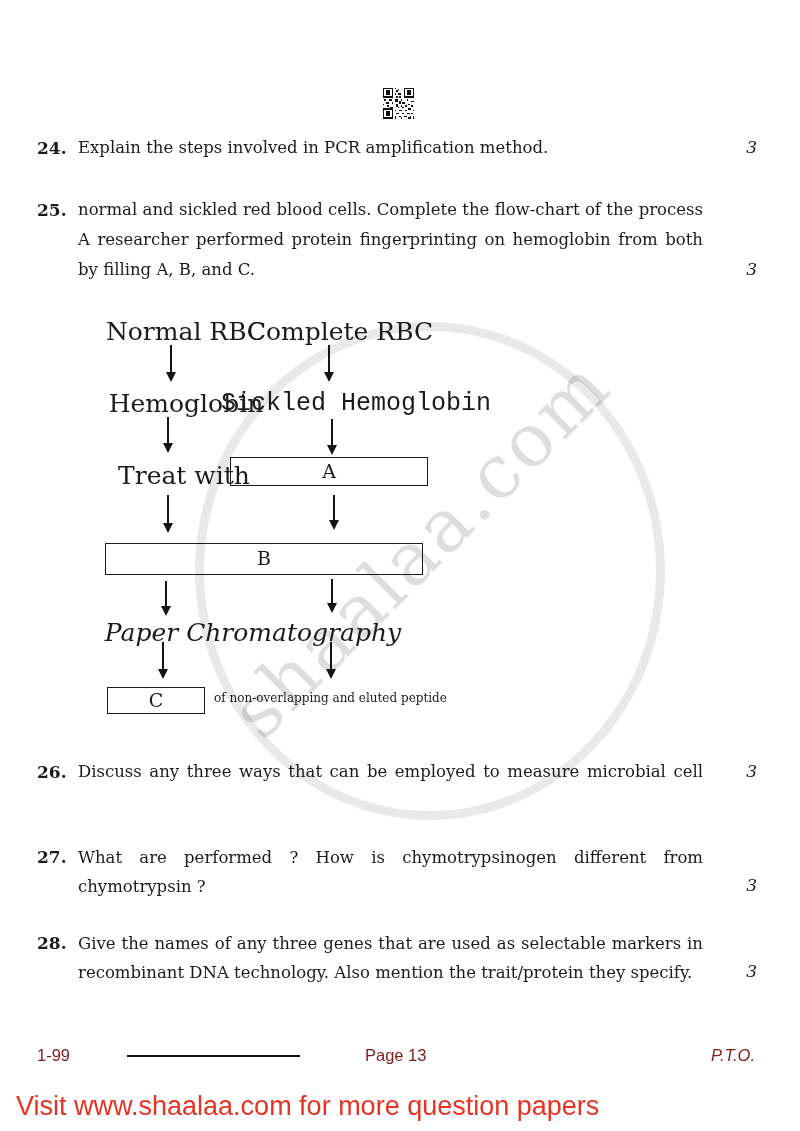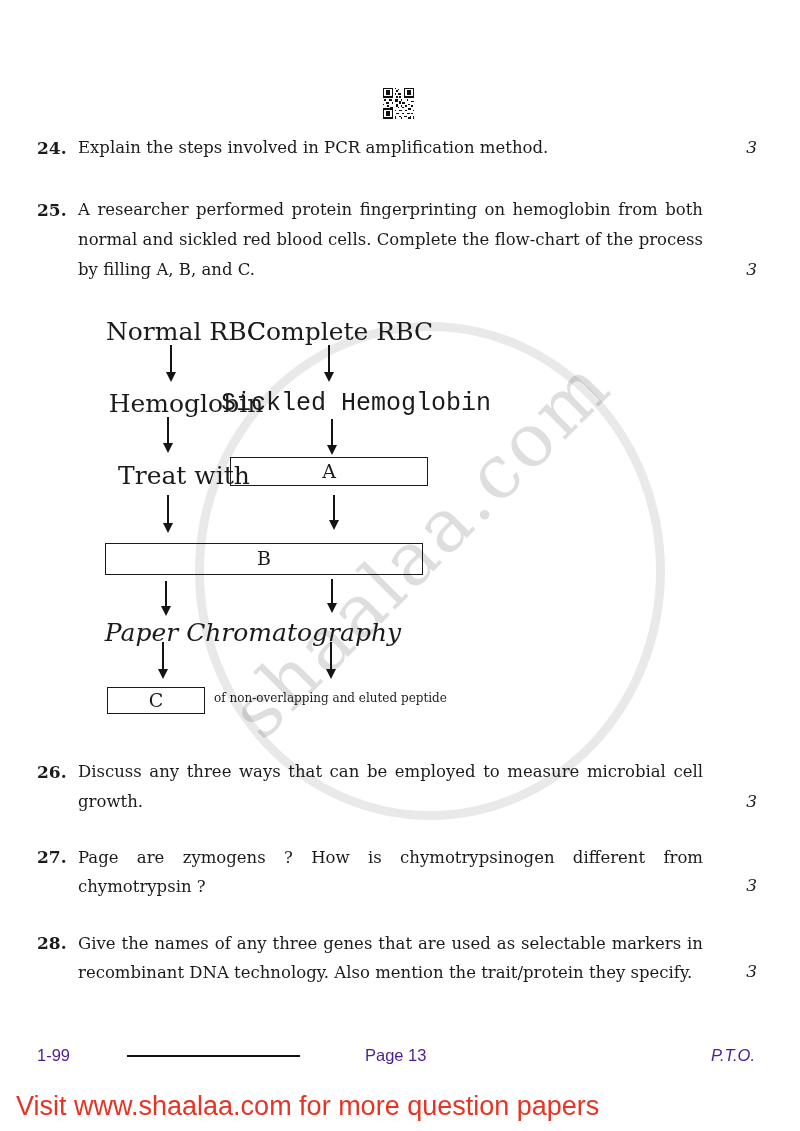--- a/index.html
+++ b/index.html
@@ -44,21 +44,21 @@
   .fc-box{
     position:absolute;border:1.5px solid #1a1a1a;background:transparent;
     text-align:center;font-size:19px;z-index:2;box-sizing:border-box;
   }
   .arrow{position:absolute;width:1.6px;background:#141414;z-index:2;}
   .arrow::after{
     content:"";position:absolute;left:50%;bottom:-9px;transform:translateX(-50%);
     border:5px solid transparent;border-top:10px solid #141414;border-bottom:none;
   }
   
-  .ft{position:absolute;font-family:"Liberation Sans", sans-serif;font-size:16.5px;color:#4c1d95;z-index:2;}
+  .ft{position:absolute;font-family:"Liberation Sans", sans-serif;font-size:16.5px;color:#7f1d1d;z-index:2;}
   .ft-line{position:absolute;left:127px;top:1055px;width:173px;height:2px;background:#111;z-index:2;}
   .promo{
     position:absolute;left:16px;top:1091px;
     font-family:Liberation Sans, sans-serif;
     font-size:27px;z-index:2;
   }
 </style>
 </head>
 <body>
 
@@ -78,22 +78,22 @@
     <div class="qnum">24.</div>
     <div class="qlines">
       <div class="qline">Explain the steps involved in PCR amplification method.</div>
     </div>
     <div class="qmarks">3</div>
   </div>
 
   <div class="question" style="top:195px;">
     <div class="qnum">25.</div>
     <div class="qlines">
+      <div class="qline just">normal and sickled red blood cells. Complete the flow-chart of the process</div>
       <div class="qline just">A researcher performed protein fingerprinting on hemoglobin from both</div>
-      <div class="qline just">normal and sickled red blood cells. Complete the flow-chart of the process</div>
       <div class="qline">by filling A, B, and C.</div>
     </div>
     <div class="qmarks">3</div>
   </div>
 
   <div class="fc-label fc-center" style="left:186px;top:317px;">Normal RBC</div>
   <div class="fc-label fc-center" style="left:340px;top:317px;">Complete RBC</div>
 
   <div class="arrow" style="left:170px;top:345px;height:28px;"></div>
   <div class="arrow" style="left:328px;top:345px;height:28px;"></div>
@@ -120,29 +120,28 @@
   <div class="arrow" style="left:162px;top:642px;height:28px;"></div>
   <div class="arrow" style="left:330px;top:642px;height:28px;"></div>
 
   <div class="fc-box" style="left:107px;top:687px;width:98px;height:27px;line-height:24px;">C</div>
   <div class="fc-label" style="left:214px;top:691px;font-size:12px;">of non-overlapping and eluted peptide</div>
 
   <div class="question" style="top:757px;">
     <div class="qnum">26.</div>
     <div class="qlines">
       <div class="qline just">Discuss any three ways that can be employed to measure microbial cell</div>
-      <div class="qline">growth.</div>
     </div>
     <div class="qmarks">3</div>
   </div>
 
   <div class="question lh29" style="top:843px;">
     <div class="qnum">27.</div>
     <div class="qlines">
-      <div class="qline just">Page are zymogens ? How is chymotrypsinogen different from</div>
+      <div class="qline just">What are performed ? How is chymotrypsinogen different from</div>
       <div class="qline">chymotrypsin ?</div>
     </div>
     <div class="qmarks">3</div>
   </div>
 
   <div class="question lh29" style="top:929px;">
     <div class="qnum">28.</div>
     <div class="qlines">
       <div class="qline just">Give the names of any three genes that are used as selectable markers in</div>
       <div class="qline wrap">recombinant DNA technology. Also mention the trait/protein they specify.</div>

